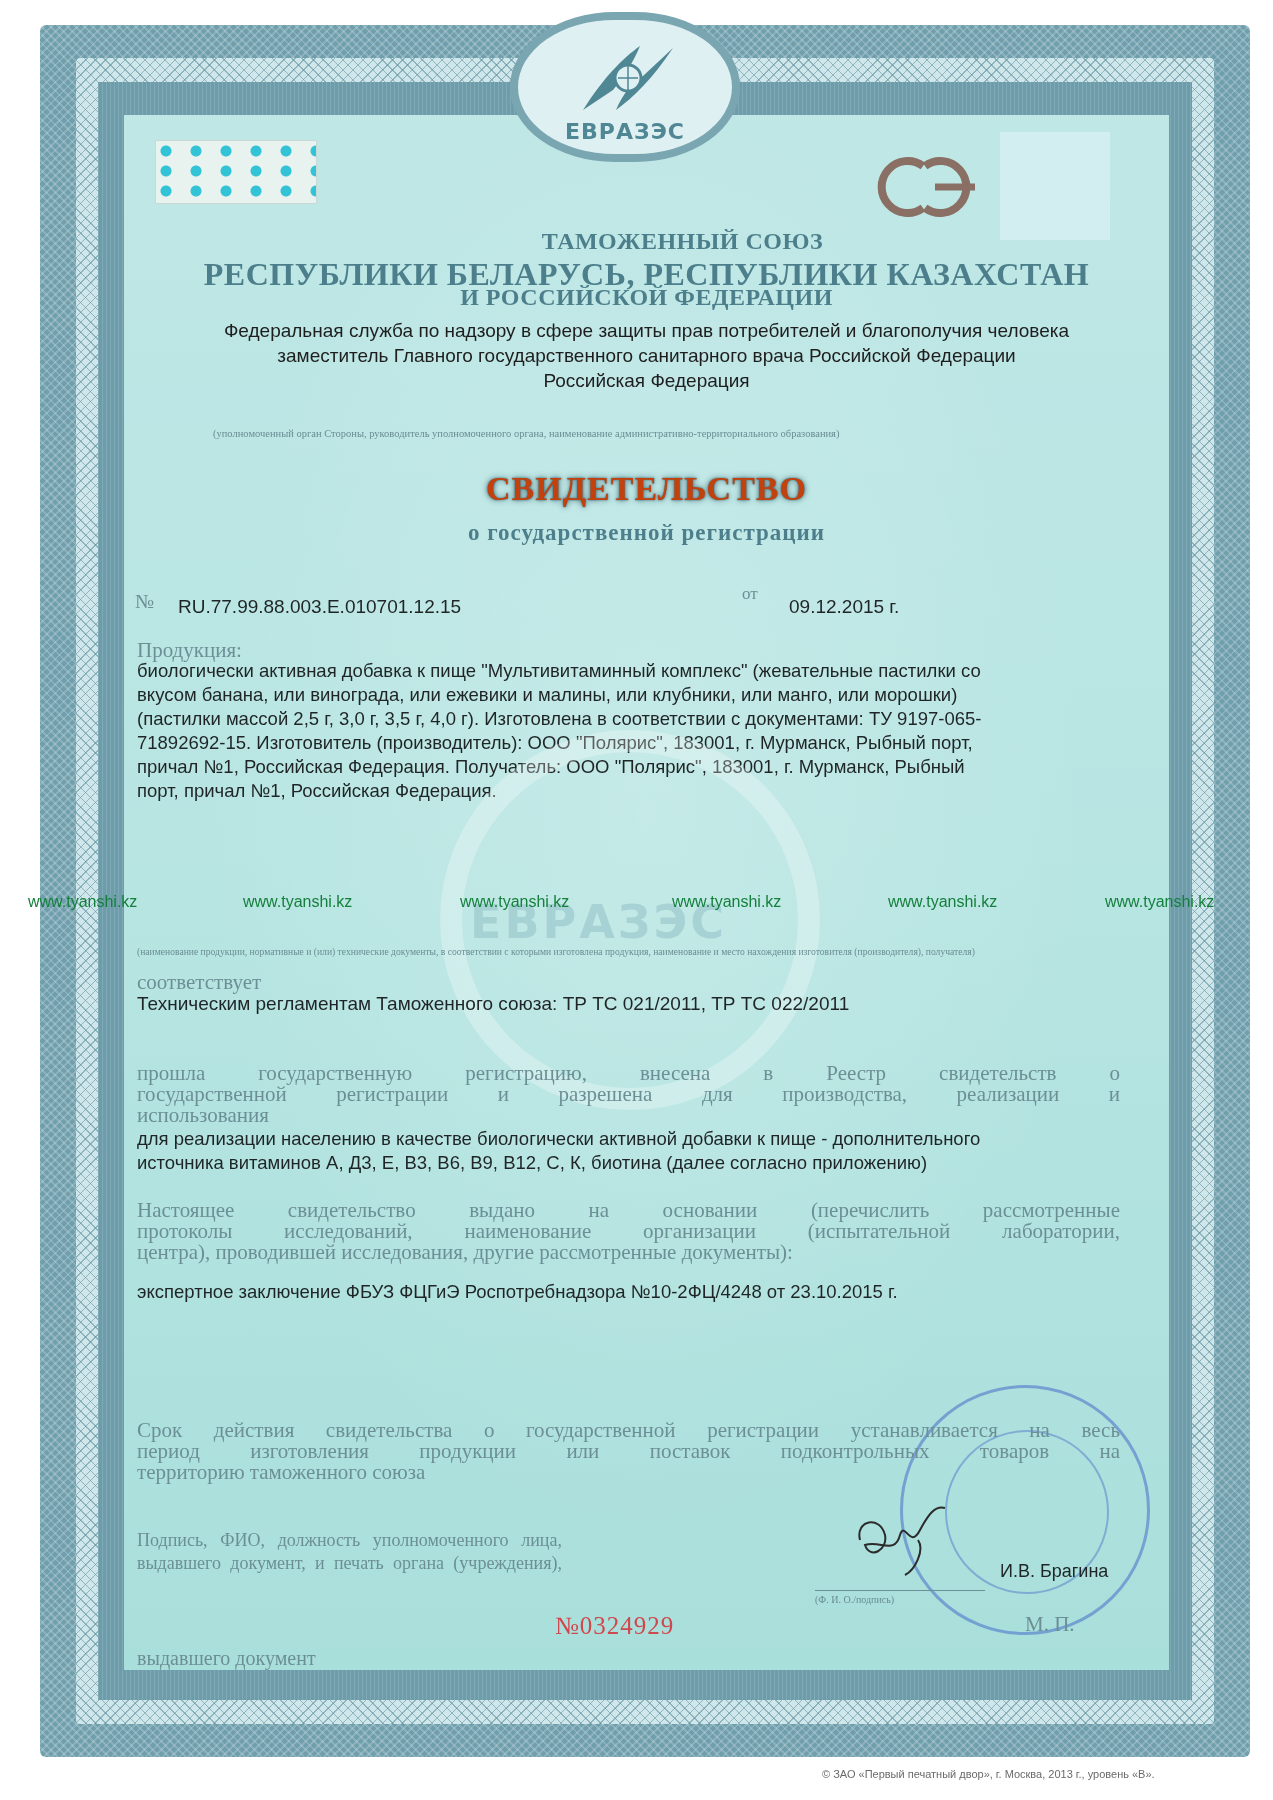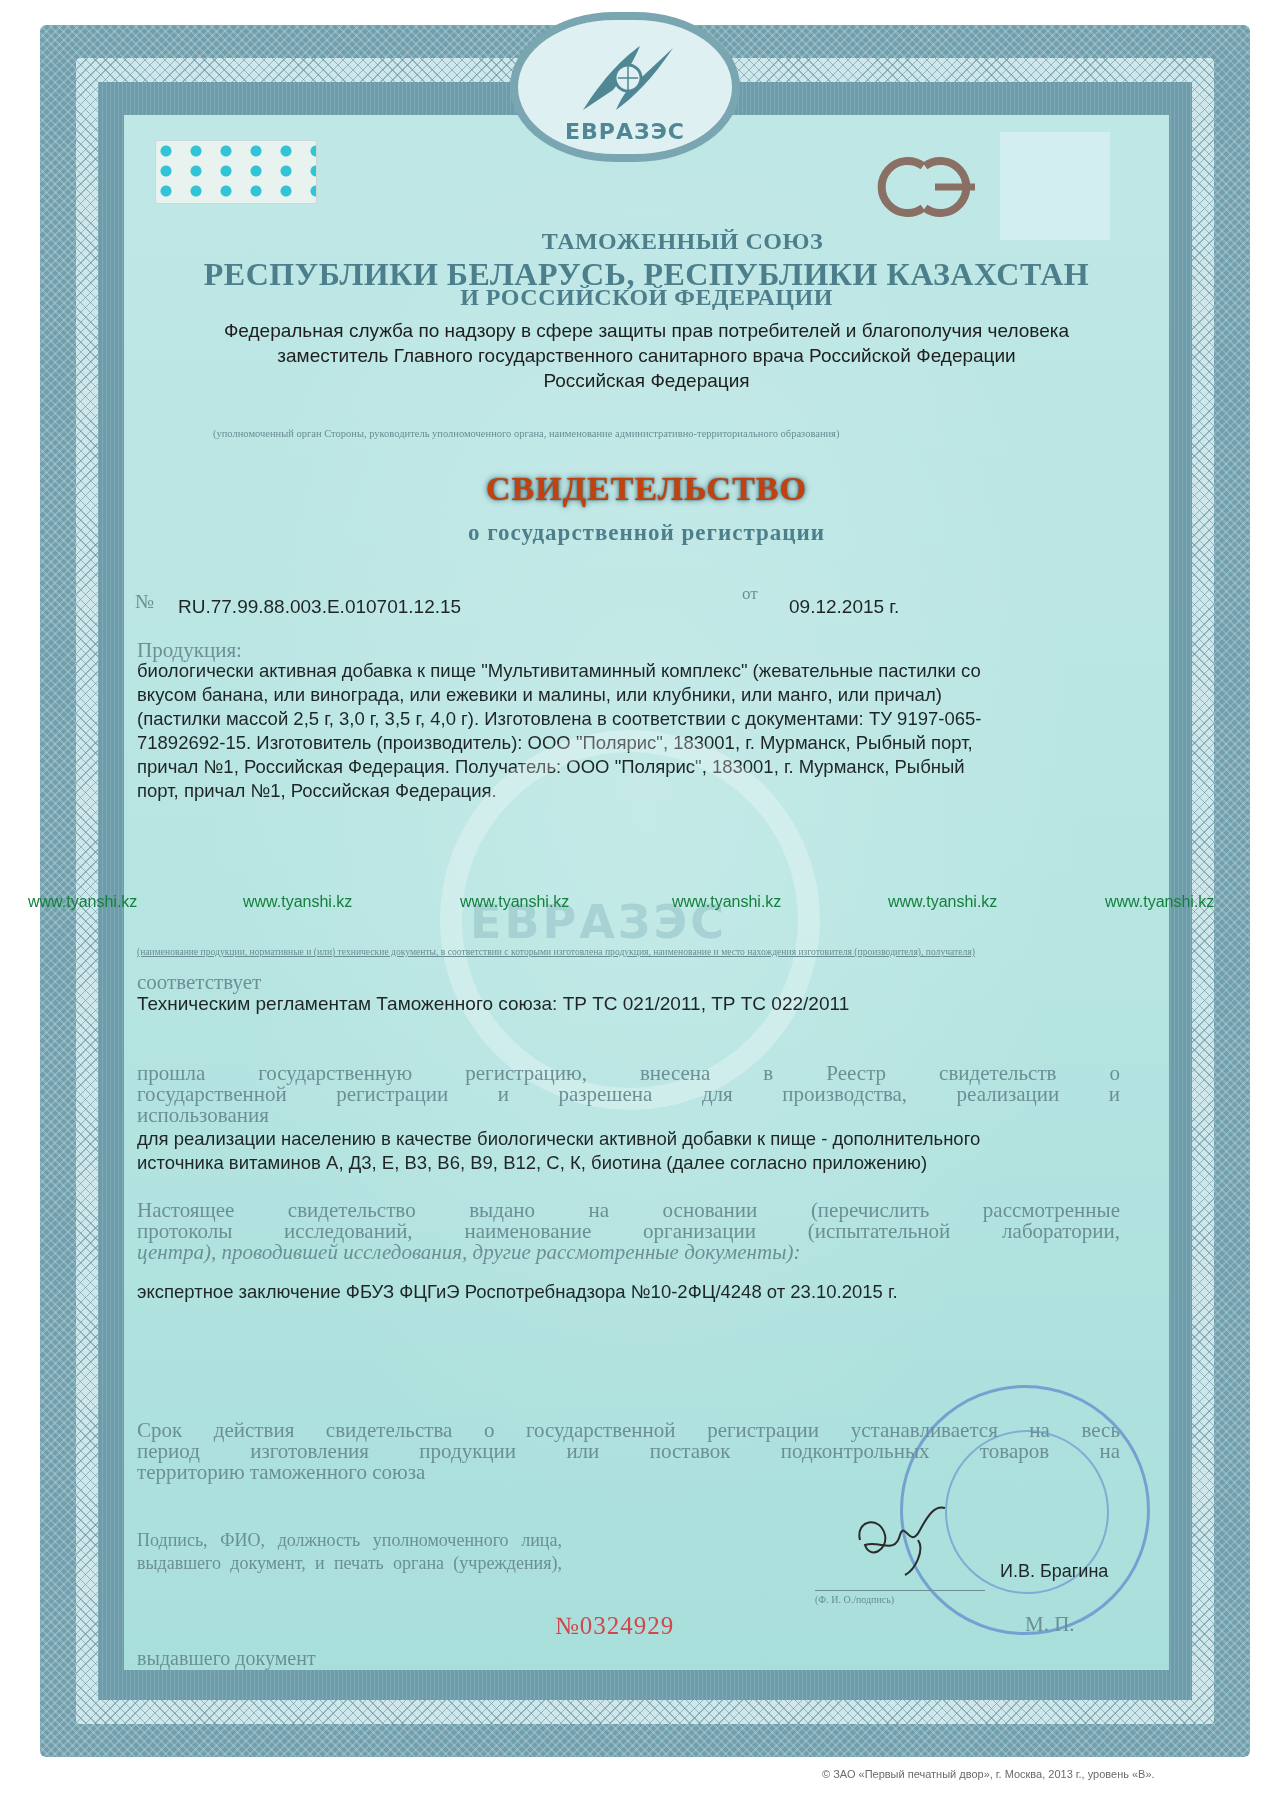--- a/index.html
+++ b/index.html
@@ -171,49 +171,49 @@
 <div class="title-main">СВИДЕТЕЛЬСТВО</div>
 <div class="subtitle">о государственной регистрации</div>
 
 <div class="label-serif" style="left:135px;top:590px;font-size:20px;">№</div>
 <div class="val" style="left:178px;top:595px;font-size:19px;">RU.77.99.88.003.Е.010701.12.15</div>
 <div class="label-serif" style="left:742px;top:584px;font-size:17px;">от</div>
 <div class="val" style="left:789px;top:595px;font-size:19px;">09.12.2015 г.</div>
 
 <div class="label-serif" style="left:137px;top:638px;font-size:21px;">Продукция:</div>
 <div class="val" style="left:137px;top:659px;">биологически активная добавка к пище "Мультивитаминный комплекс" (жевательные пастилки со</div>
-<div class="val" style="left:137px;top:683px;">вкусом банана, или винограда, или ежевики и малины, или клубники, или манго, или причал)</div>
+<div class="val" style="left:137px;top:683px;">вкусом банана, или винограда, или ежевики и малины, или клубники, или манго, или морошки)</div>
 <div class="val" style="left:137px;top:707px;">(пастилки массой 2,5 г, 3,0 г, 3,5 г, 4,0 г). Изготовлена в соответствии с документами: ТУ 9197-065-</div>
 <div class="val" style="left:137px;top:731px;">71892692-15. Изготовитель (производитель): ООО "Полярис", 183001, г. Мурманск, Рыбный порт,</div>
 <div class="val" style="left:137px;top:755px;">причал №1, Российская Федерация.  Получатель: ООО "Полярис", 183001, г. Мурманск, Рыбный</div>
 <div class="val" style="left:137px;top:779px;">порт, причал №1, Российская Федерация.</div>
 
 <div class="watermark-ring"></div>
 <div class="watermark-text">ЕВРАЗЭС</div>
 <div class="wm-url" style="left:28px;">www.tyanshi.kz</div>
 <div class="wm-url" style="left:243px;">www.tyanshi.kz</div>
 <div class="wm-url" style="left:460px;">www.tyanshi.kz</div>
 <div class="wm-url" style="left:672px;">www.tyanshi.kz</div>
 <div class="wm-url" style="left:888px;">www.tyanshi.kz</div>
 <div class="wm-url" style="left:1105px;">www.tyanshi.kz</div>
 
-<div class="caption" style="left:137px;top:946px;font-size:9.6px;text-decoration:underline;">(наименование продукции, нормативные и (или) технические документы, в соответствии с которыми изготовлена продукция, наименование и место нахождения изготовителя (производителя), получателя)</div>
+<div class="caption" style="left:137px;top:946px;font-size:9.6px;">(наименование продукции, нормативные и (или) технические документы, в соответствии с которыми изготовлена продукция, наименование и место нахождения изготовителя (производителя), получателя)</div>
 
 <div class="label-serif" style="left:137px;top:970px;font-size:21px;">соответствует</div>
 <div class="val" style="left:137px;top:992px;font-size:19px;">Техническим регламентам Таможенного союза: ТР ТС 021/2011, ТР ТС 022/2011</div>
 
 <div class="para-serif" style="left:137px;top:1063px;width:983px;text-align-last:justify;">прошла государственную регистрацию, внесена в Реестр свидетельств о</div>
 <div class="para-serif" style="left:137px;top:1084px;width:983px;text-align-last:justify;">государственной регистрации и разрешена для производства, реализации и</div>
 <div class="para-serif" style="left:137px;top:1105px;">использования</div>
 <div class="val" style="left:137px;top:1127px;">для реализации населению в качестве биологически активной добавки к пище - дополнительного</div>
 <div class="val" style="left:137px;top:1151px;">источника витаминов А, Д3, Е, В3, В6, В9, В12, С, К, биотина (далее согласно приложению)</div>
 
 <div class="para-serif" style="left:137px;top:1200px;width:983px;text-align-last:justify;">Настоящее свидетельство выдано на основании (перечислить рассмотренные</div>
 <div class="para-serif" style="left:137px;top:1221px;width:983px;text-align-last:justify;">протоколы исследований, наименование организации (испытательной лаборатории,</div>
-<div class="para-serif" style="left:137px;top:1242px;font-style:italic;">центра), проводившей исследования, другие рассмотренные документы):</div>
+<div class="para-serif" style="left:137px;top:1242px;">центра), проводившей исследования, другие рассмотренные документы):</div>
 <div class="val" style="left:137px;top:1280px;text-align:right;">экспертное заключение ФБУЗ ФЦГиЭ Роспотребнадзора №10-2ФЦ/4248 от 23.10.2015 г.</div>
 
 <div class="seal"></div>
 
 <div class="para-serif" style="left:137px;top:1420px;width:983px;text-align-last:justify;">Срок действия свидетельства о государственной регистрации устанавливается на весь</div>
 <div class="para-serif" style="left:137px;top:1441px;width:983px;text-align-last:justify;">период изготовления продукции или поставок подконтрольных товаров на</div>
 <div class="para-serif" style="left:137px;top:1462px;">территорию таможенного союза</div>
 
 <div class="para-serif" style="left:137px;top:1530px;width:425px;font-size:18px;text-align-last:justify;">Подпись, ФИО, должность уполномоченного лица,</div>
 <div class="para-serif" style="left:137px;top:1553px;width:425px;font-size:18px;text-align-last:justify;">выдавшего документ, и печать органа (учреждения),</div>

